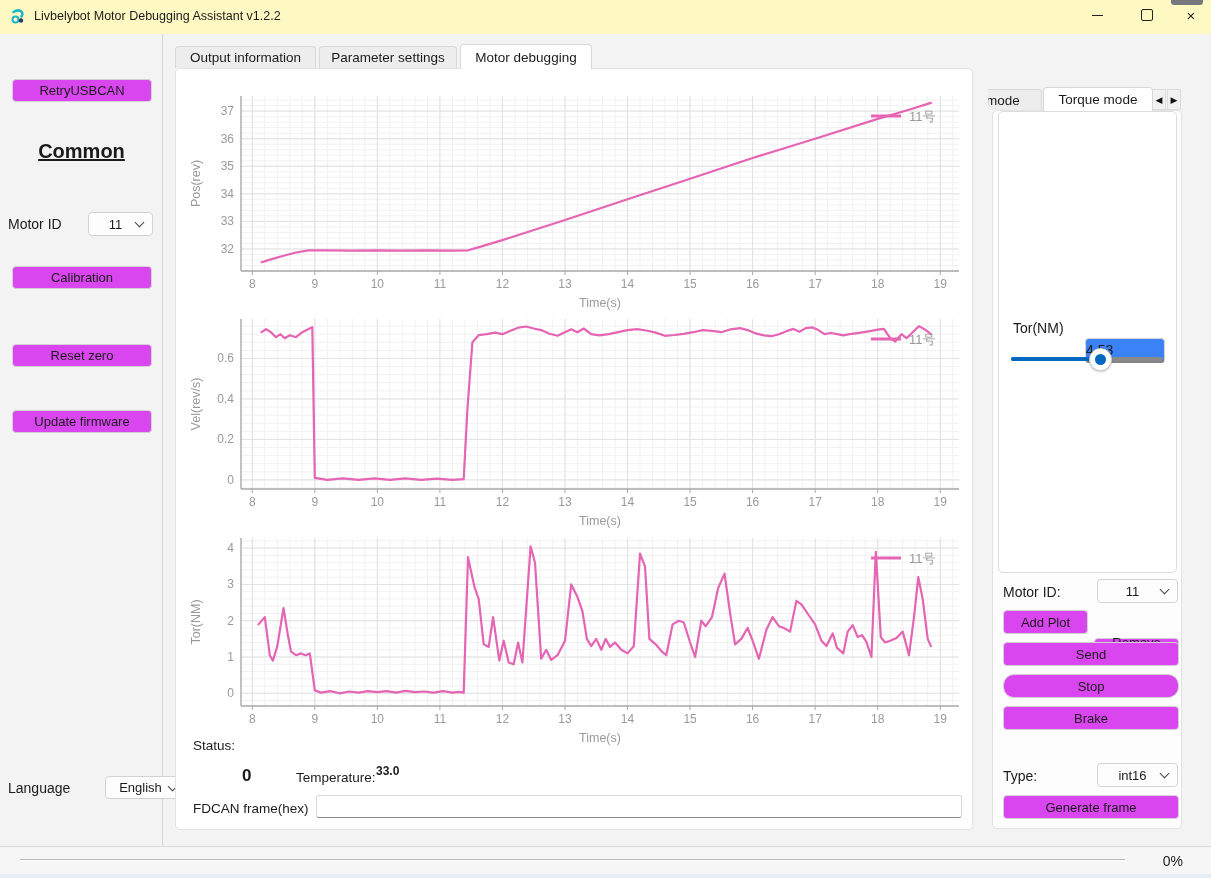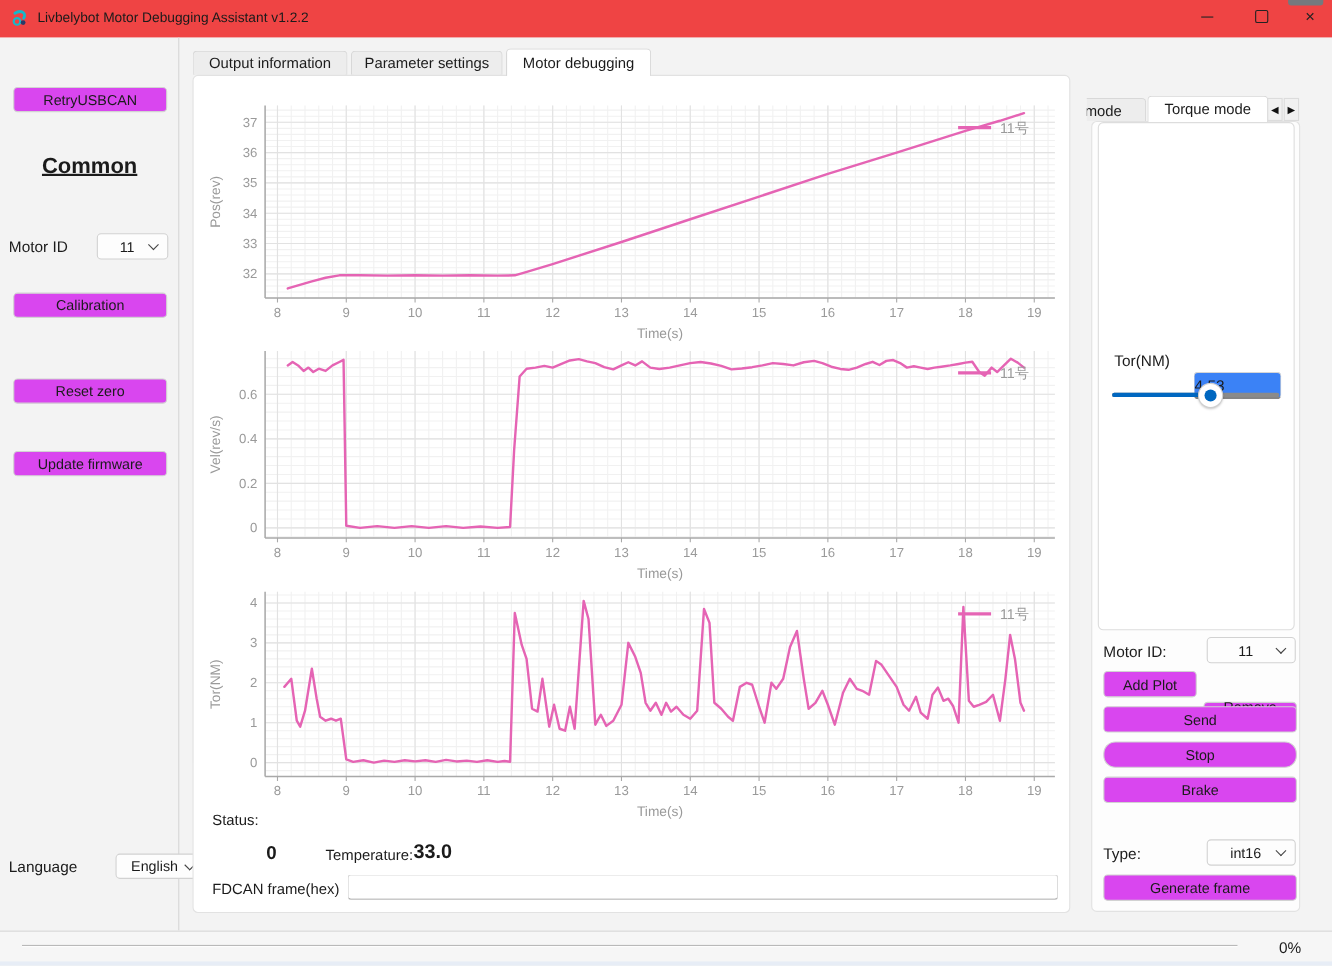--- a/index.html
+++ b/index.html
@@ -1,20 +1,20 @@
 <!DOCTYPE html>
 <html><head>
 <meta charset="utf-8">
 <style>
   html,body{margin:0;padding:0;}
   body{width:1211px;height:878px;position:relative;overflow:hidden;background:#f3f3f3;
        font-family:"Liberation Sans","DejaVu Sans",sans-serif;color:#1b1b1b;}
   .abs{position:absolute;box-sizing:border-box;}
   
-  .titlebar{left:0;top:0;width:1211px;height:34px;background:#ef4444;text-decoration:underline;}
+  .titlebar{left:0;top:0;width:1211px;height:34px;background:#fef9c3;text-decoration:underline;}
   .logo{left:10px;top:8px;width:18px;height:18px;}
   .win-title{left:34px;top:9px;font-size:12.5px;color:#1b1b1b;}
   .winbtn{width:46px;height:30px;top:0;display:flex;align-items:center;justify-content:center;background:transparent;border:none;}
   .winbtn .bar{width:11px;height:1px;background:#222;}
   .winbtn .box{width:10px;height:10px;border:1.2px solid #222;border-radius:2px;}
   .winbtn .x{font-size:15px;color:#222;line-height:1;}
   .edge-artifact{left:1171px;top:0;width:32px;height:5px;background:#75797e;border-radius:0 0 3px 3px;}
   
   .sidebar{left:0;top:34px;width:163px;height:812px;border-right:1px solid #d6d6d6;}
   .btn{display:flex;align-items:center;justify-content:center;background:#d946ef;border:1px solid #d2d2d2;
@@ -527,21 +527,21 @@
       <text x="0" y="0" text-anchor="middle" font-size="12.5" fill="#9a9a9a" transform="translate(14,91) rotate(-90)">Tor(NM)</text>
       <text x="414" y="211" text-anchor="middle" font-size="12.5" fill="#9a9a9a">Time(s)</text>
       <polyline points="72.5,93.4 78.8,86.1 83.8,124.2 86.9,129.6 91.3,115.1 97.5,77.0 101.9,104.2 105.0,120.6 110.0,124.2 115.0,122.4 119.4,124.2 123.8,122.4 128.8,159.4 135.1,161.6 144.4,160.1 153.8,162.3 163.2,160.5 172.6,161.6 182.0,160.1 191.3,161.2 200.7,160.1 210.1,161.6 219.5,159.8 228.9,161.2 238.3,160.5 247.6,161.6 257.0,160.1 266.4,161.6 272.7,160.8 277.7,161.6 282.0,26.2 288.3,55.3 292.7,68.0 297.7,113.3 302.7,115.9 307.1,86.1 313.3,129.6 317.7,109.7 322.7,131.5 327.7,133.3 332.1,111.5 336.4,131.5 344.6,15.3 349.0,31.7 355.2,127.8 360.2,118.8 365.2,128.9 371.5,124.2 379.0,109.7 385.2,53.4 391.5,66.1 396.5,80.7 400.9,107.9 405.2,115.1 410.2,107.9 415.3,118.8 419.6,107.9 424.0,115.9 429.0,111.5 435.3,118.8 441.5,122.4 447.8,115.1 454.0,22.6 459.0,35.3 463.4,107.9 469.7,113.3 475.9,120.6 480.3,124.2 486.6,93.4 492.8,89.7 497.8,91.5 504.1,111.5 509.1,126.0 515.3,89.7 519.7,95.2 526.0,86.1 532.2,57.1 538.5,42.6 544.7,86.1 549.1,113.3 555.3,107.9 561.6,97.0 566.6,109.7 572.9,127.8 580.4,98.8 586.6,86.1 592.9,95.2 597.9,97.0 604.1,100.6 610.4,69.8 615.4,73.4 621.6,82.5 629.1,93.4 635.4,109.7 640.4,115.1 646.7,102.4 651.0,116.9 657.3,122.4 661.7,100.6 666.7,94.1 671.7,106.1 676.1,104.2 680.4,110.8 685.4,126.0 689.8,20.8 694.8,106.1 699.2,111.5 704.2,109.7 710.5,107.1 716.7,100.6 723.0,124.2 728.0,86.1 732.3,46.2 736.7,68.0 741.7,107.9 744.9,115.1" fill="none" stroke="#e564b4" stroke-width="2.2" stroke-linejoin="round" stroke-linecap="round"></polyline>
       <line x1="685" y1="27" x2="715" y2="27" stroke="#e564b4" stroke-width="3"></line>
       <text x="723" y="31.5" font-size="13" fill="#9a9a9a">11号</text>
     </svg>
 
   <span class="abs stat-label" style="left:17px;top:669px;">Status:</span>
   <span class="abs stat-value" style="left:66px;top:697px;font-size:17px;">0</span>
   <span class="abs stat-label" style="left:120px;top:701px;">Temperature:</span>
-  <span class="abs stat-value" style="left:200px;top:695px;font-size:18px;">33.0</span>
+  <span class="abs stat-value" style="left:200px;top:695px;font-size:12px;">33.0</span>
 
   <span class="abs stat-label" style="left:17px;top:732px;">FDCAN frame(hex)</span>
   <input class="abs fdcan-input" style="left: 140px; top: 726px; width: 646px; height: 23px;" value="">
 </div>
 
 <div class="abs right-panel">
   <div class="abs tab" style="left:-24px;top:21px;width:78px;height:21px;">
       <span>mode</span>
     </div>
   <div class="abs tab active" style="left:55px;top:19px;width:110px;height:24px;">

